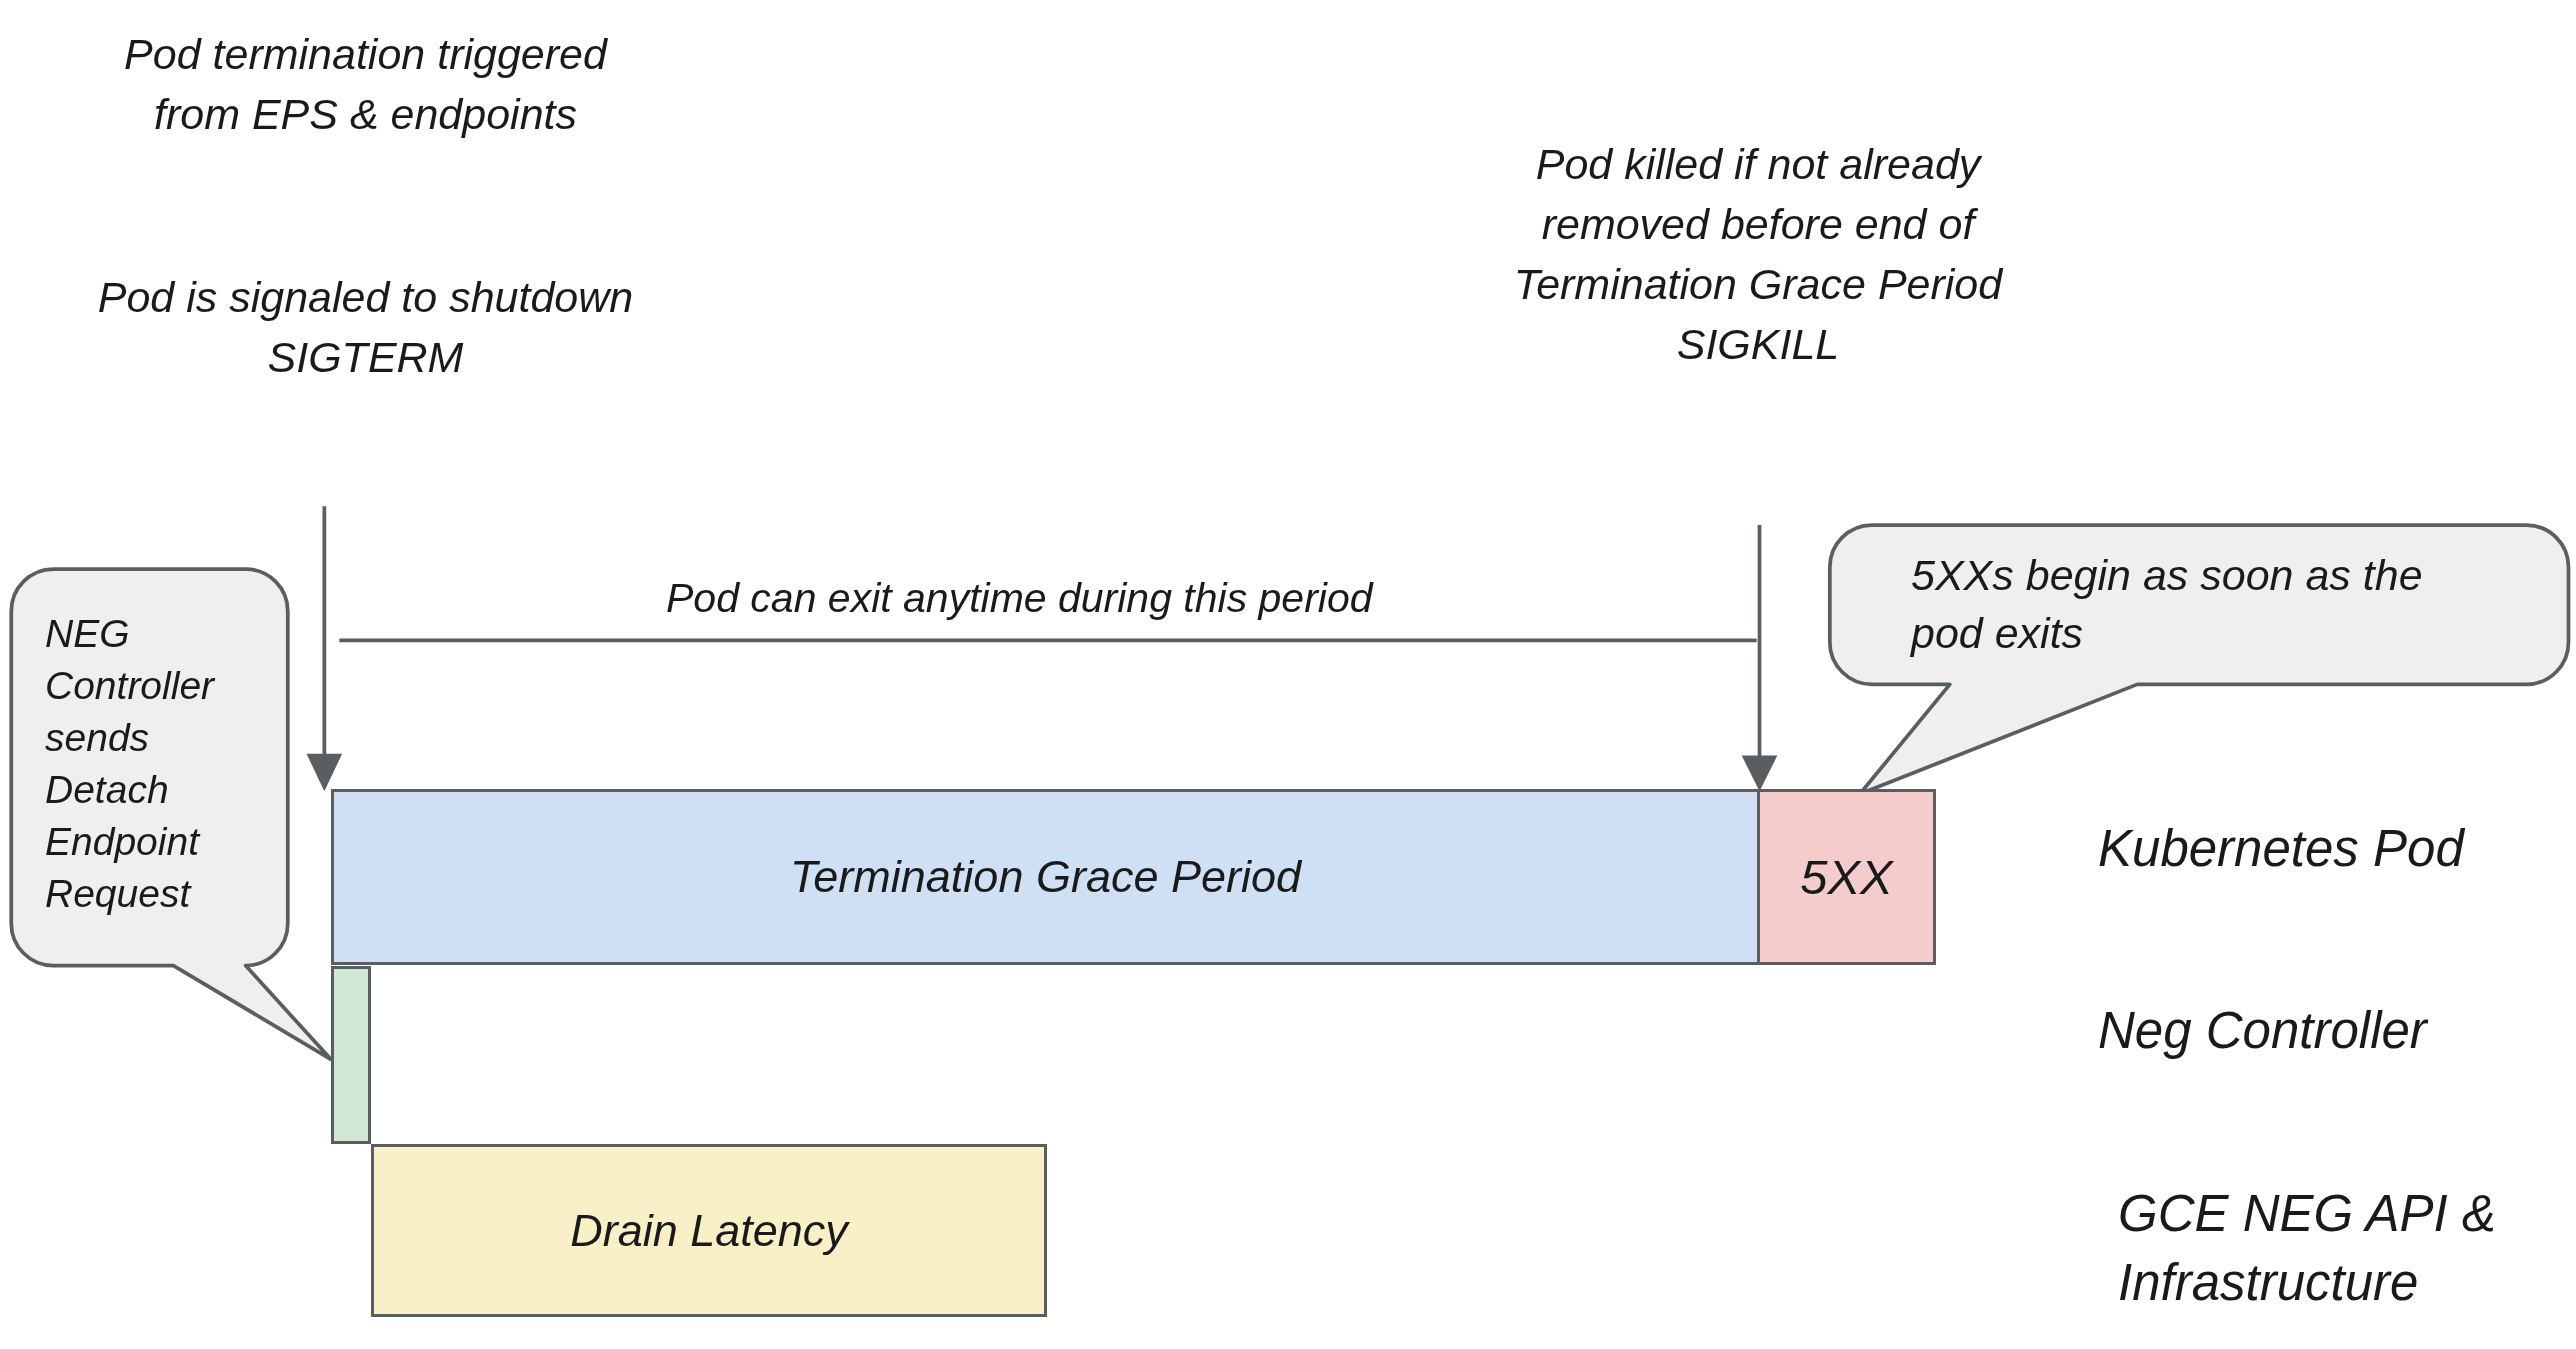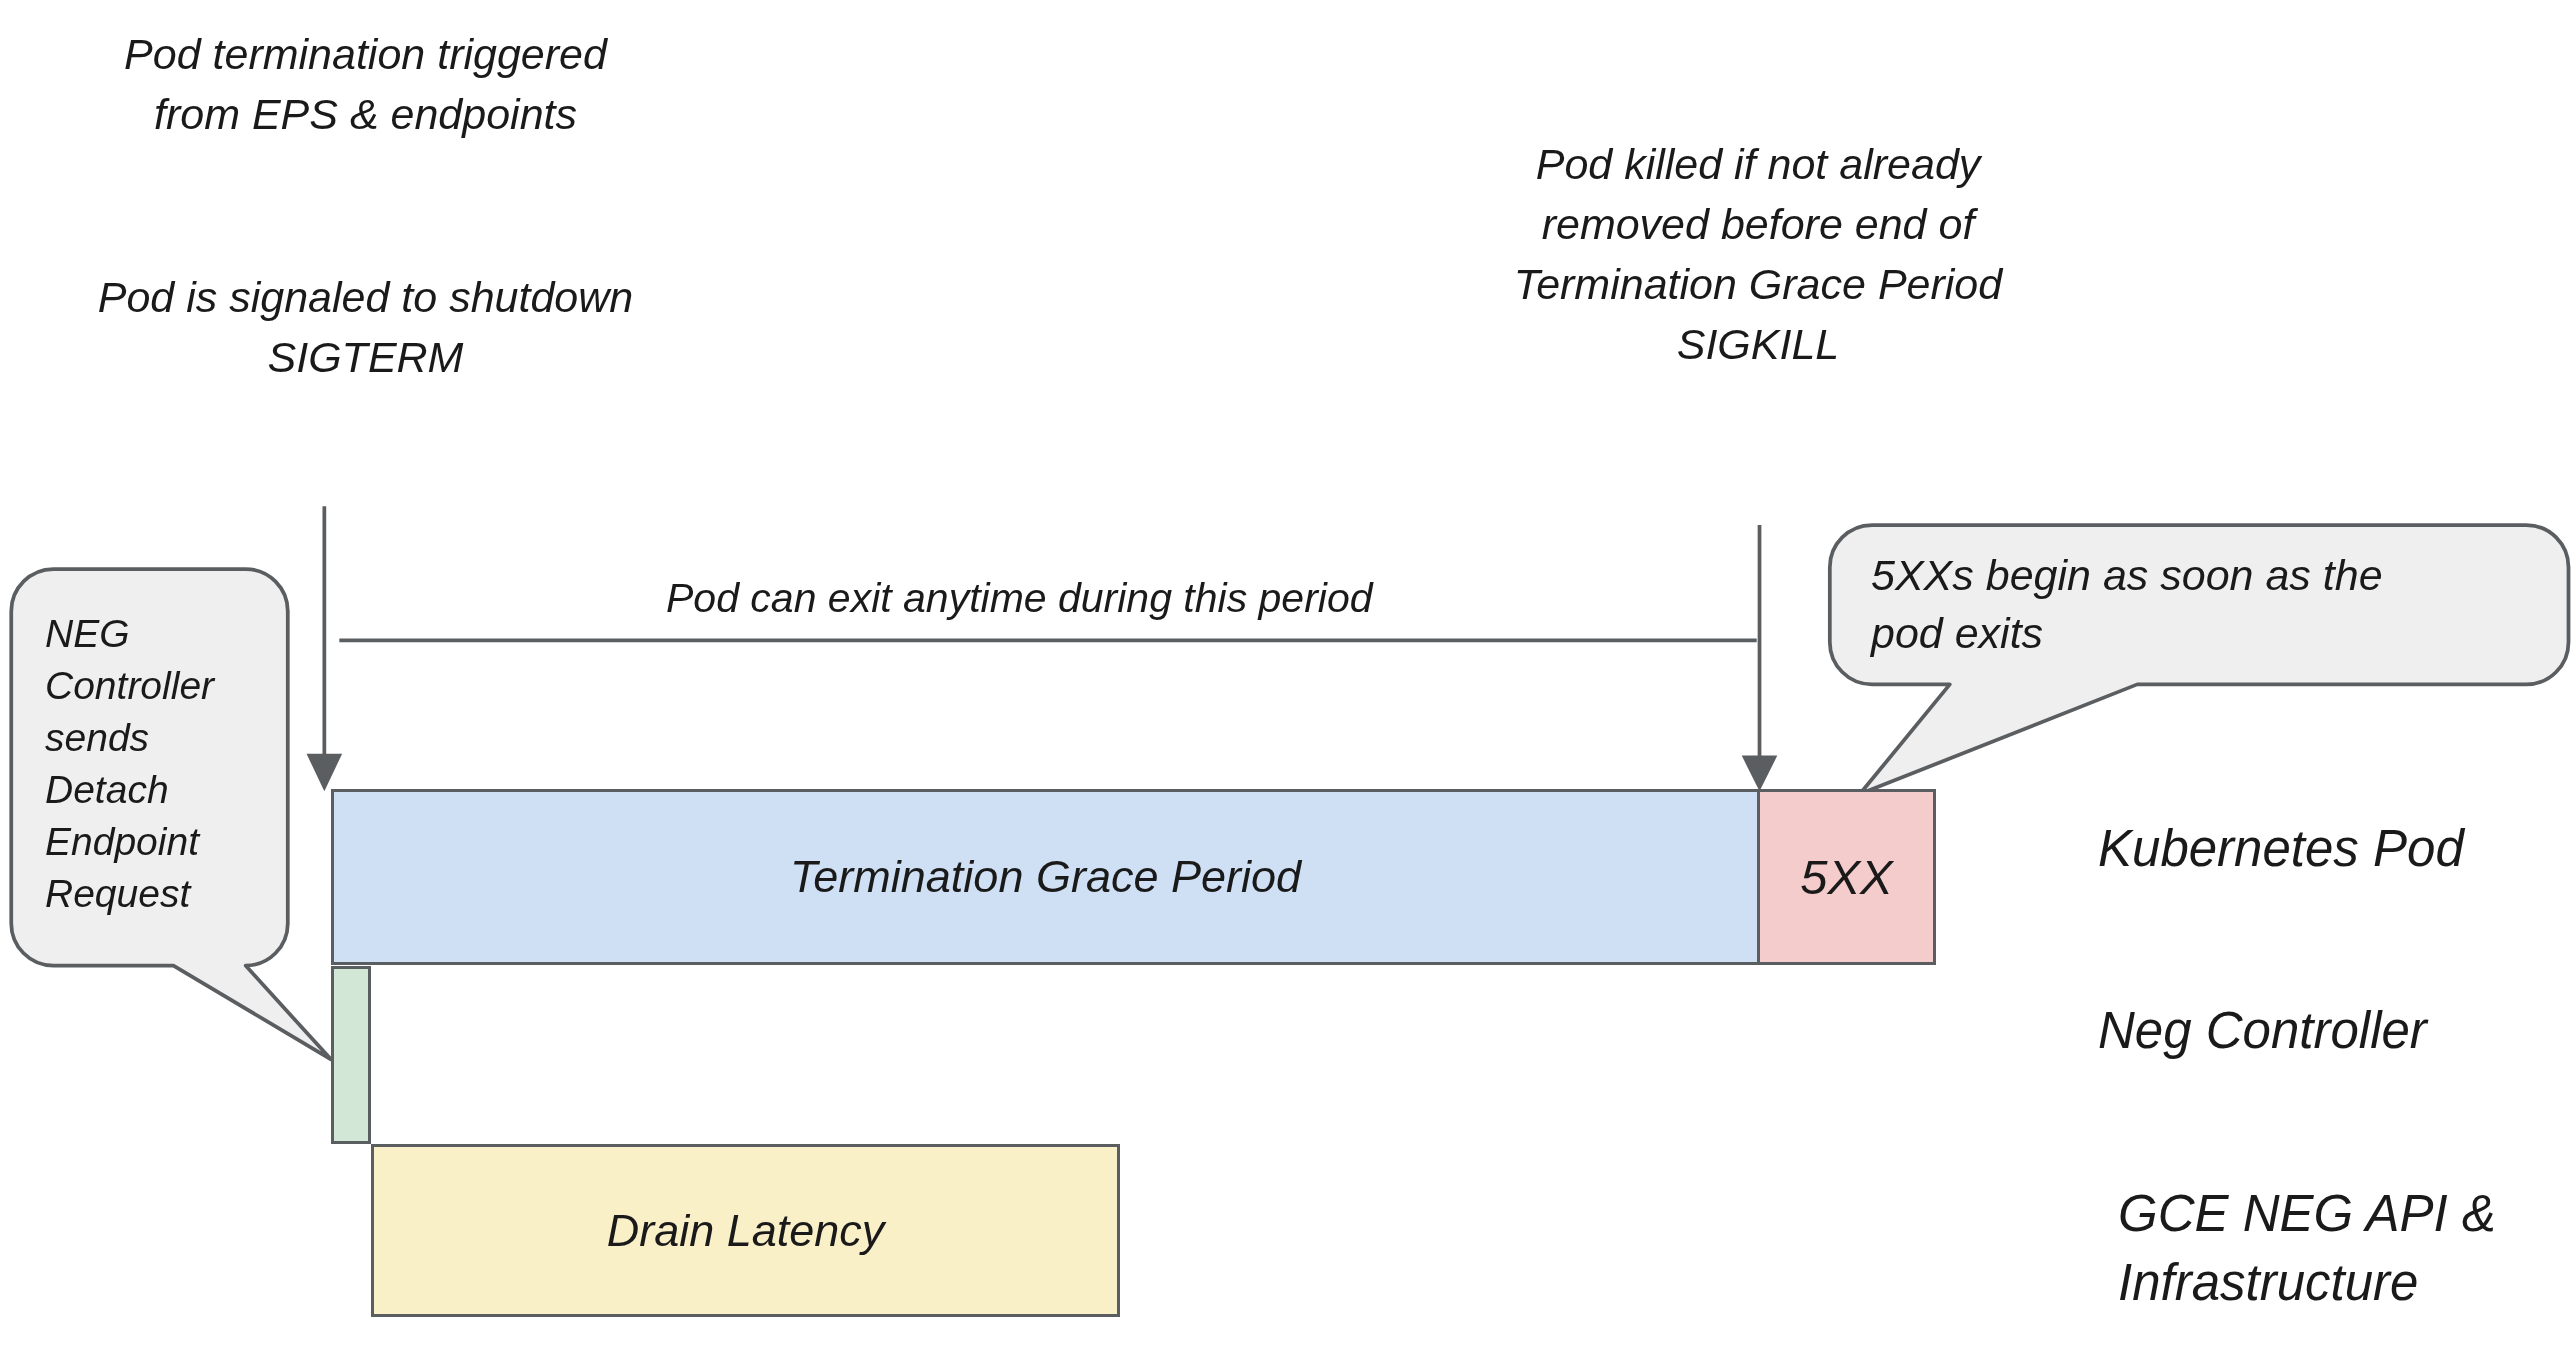--- a/index.html
+++ b/index.html
@@ -39,21 +39,21 @@
   }
   .bar-cell + .bar-cell{border-left:none;}
   .cell-grace{background:var(--grace-blue);}
   .cell-5xx{background:var(--error-red);}
   .cell-green{background:var(--detach-green);}
   .cell-yellow{background:var(--drain-yellow);}
 
   
   .bubble-shape{fill:var(--callout-gray);stroke:var(--stroke-gray);stroke-width:4px;stroke-linejoin:round;}
   .callout-text{position:absolute;font-size:39px;line-height:52px;white-space:nowrap;}
-  .callout-text.right{font-size:43px;line-height:58px;}
+  .callout-text.right{font-size:43px;line-height:58px;margin-left:40px;}
 
   
   .conn-line{stroke:var(--stroke-gray);stroke-width:4px;fill:none;}
   .conn-head{fill:var(--stroke-gray);stroke:none;}
 
   
   .row-label{position:absolute;font-size:51px;line-height:69px;white-space:nowrap;text-align:left;}
 </style>
 </head>
 <body>
@@ -100,21 +100,21 @@
     <div class="bar-cell cell-5xx" style="width:176px;font-size:49px;">
       <span>5XX</span>
     </div>
   </div>
 
   <div class="bar-row" style="left:331px;top:966px;width:40px;height:178px;">
     <div class="bar-cell cell-green" style="width:40px;"></div>
   </div>
 
   <div class="bar-row" style="left:371px;top:1144px;width:1595px;height:173px;">
-    <div class="bar-cell cell-yellow" style="width:749px;">
+    <div class="bar-cell cell-yellow" style="width:676px;">
       <span>Drain Latency</span>
     </div>
   </div>
 
   <div class="callout-text" style="left:45px;top:608px;">
     <div>NEG</div>
     <div>Controller</div>
     <div>sends</div>
     <div>Detach</div>
     <div>Endpoint</div>

